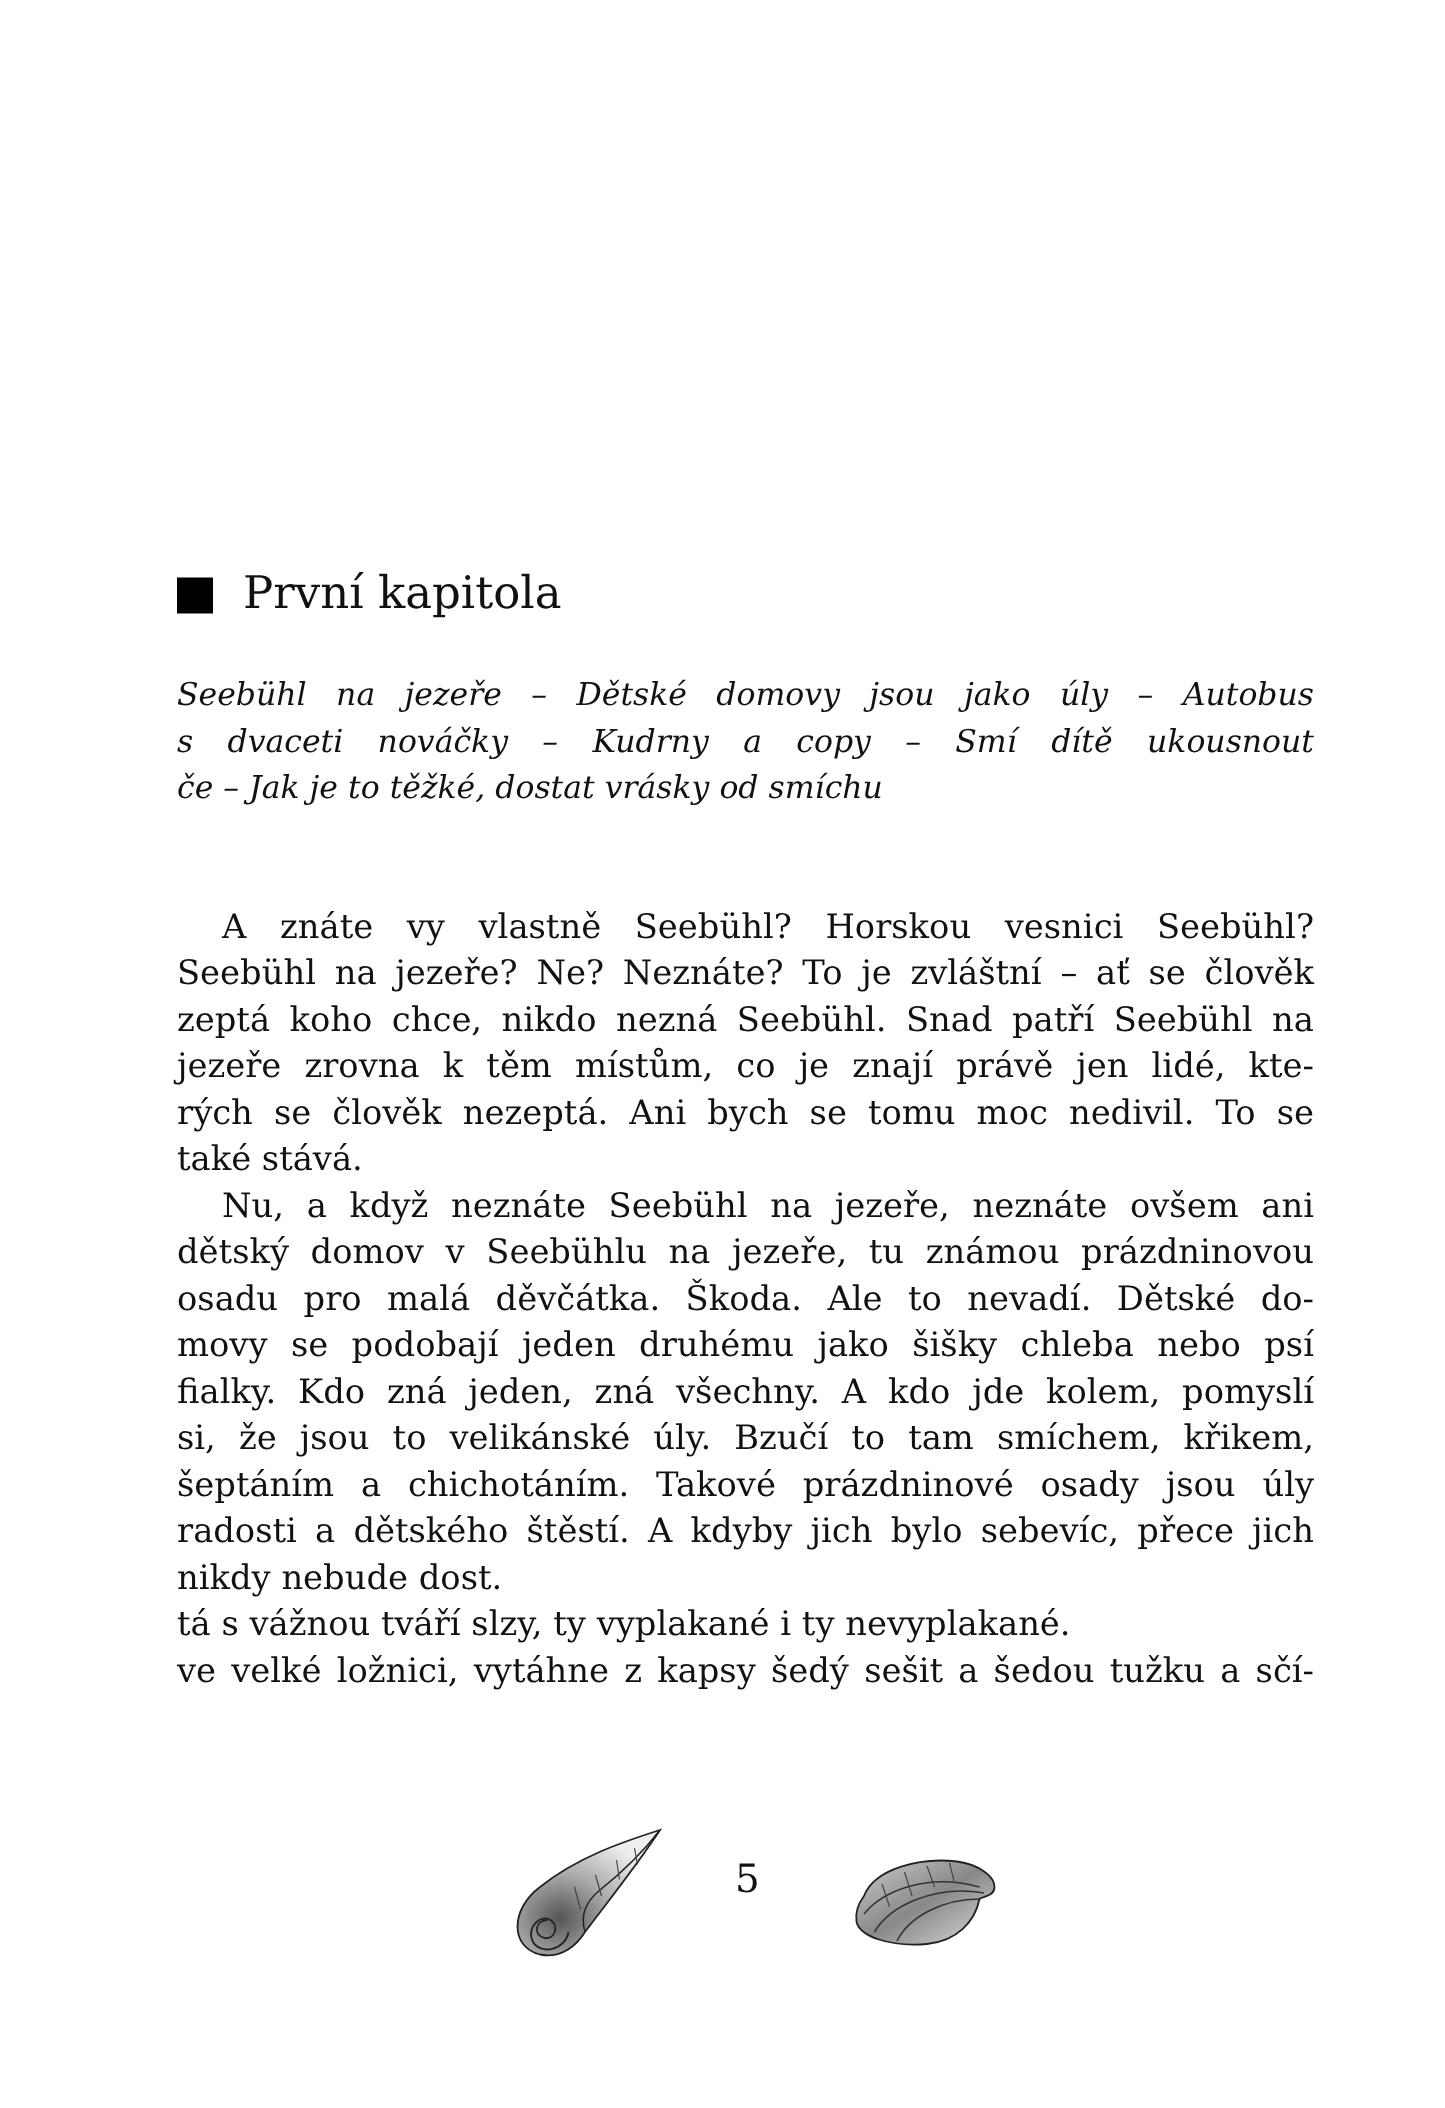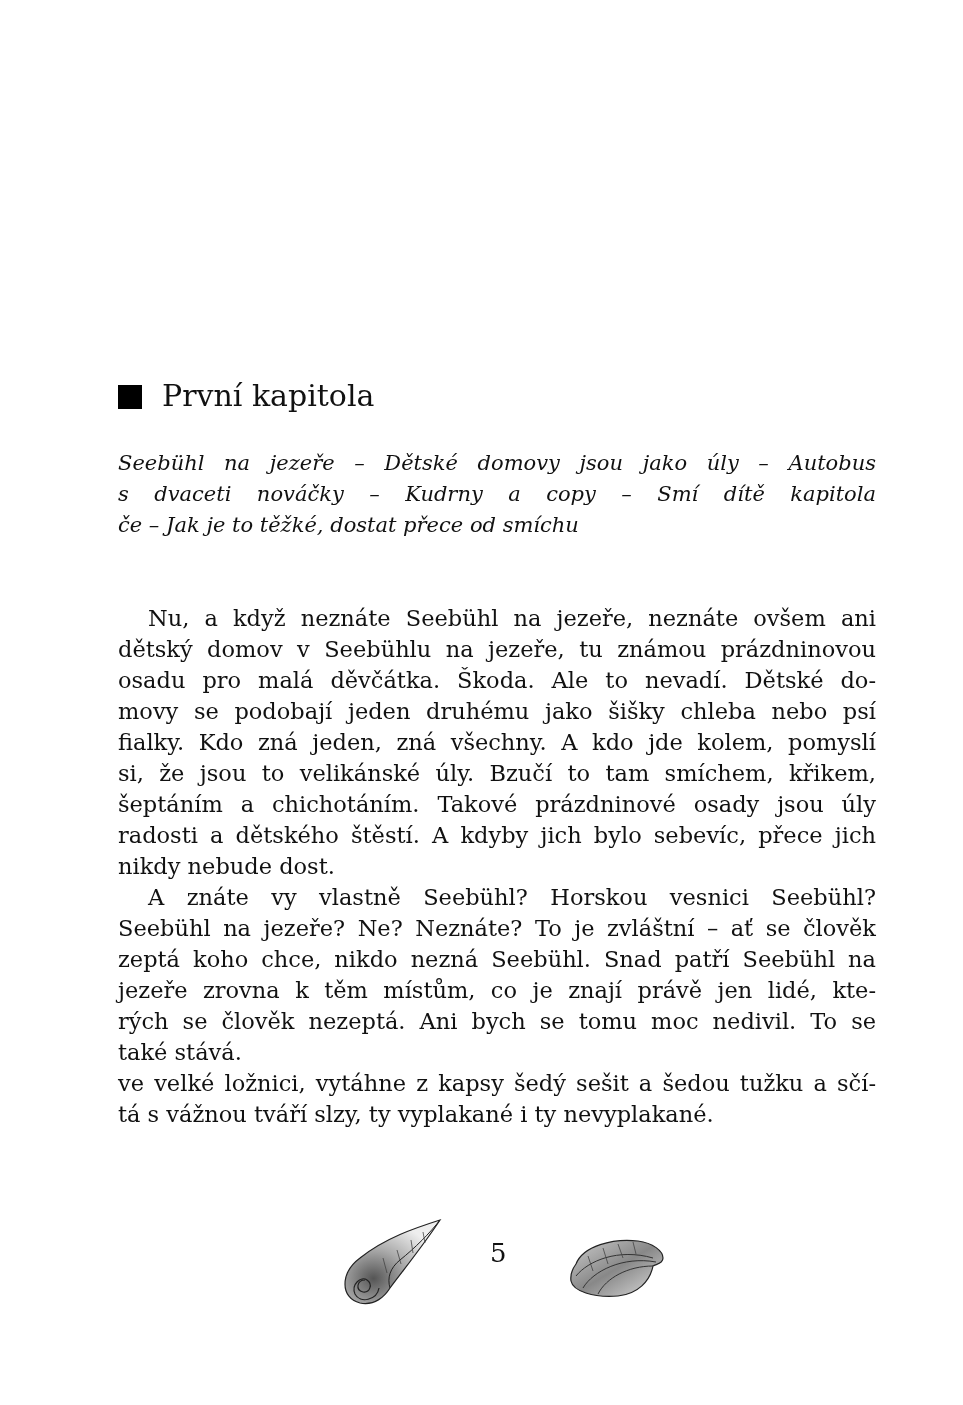--- a/index.html
+++ b/index.html
@@ -23,47 +23,47 @@
 
 <div class="page">
 
   <div class="chapter-heading">
     <div class="square"></div>
     <div class="chapter-title">První kapitola</div>
   </div>
 
   <div class="summary">
     <span class="line">Seebühl na jezeře – Dětské domovy jsou jako úly – Autobus</span>
-    <span class="line">s dvaceti nováčky – Kudrny a copy – Smí dítě kapitola</span>
-    <span class="line last">če – Jak je to těžké, dostat přece od smíchu</span>
+    <span class="line">s dvaceti nováčky – Kudrny a copy – Smí dítě ukousnout</span>
+    <span class="line last">če – Jak je to těžké, dostat vrásky od smíchu</span>
   </div>
 
   <div class="body-text">
+    <div>
+      <span class="line indent">A znáte vy vlastně Seebühl? Horskou vesnici Seebühl?</span>
+      <span class="line">Seebühl na jezeře? Ne? Neznáte? To je zvláštní – ať se člověk</span>
+      <span class="line">zeptá koho chce, nikdo nezná Seebühl. Snad patří Seebühl na</span>
+      <span class="line">jezeře zrovna k těm místům, co je znají právě jen lidé, kte-</span>
+      <span class="line">rých se člověk nezeptá. Ani bych se tomu moc nedivil. To se</span>
+      <span class="line last">také stává.</span>
+    </div>
     <div>
       <span class="line indent">Nu, a když neznáte Seebühl na jezeře, neznáte ovšem ani</span>
       <span class="line">dětský domov v Seebühlu na jezeře, tu známou prázdninovou</span>
       <span class="line">osadu pro malá děvčátka. Škoda. Ale to nevadí. Dětské do-</span>
       <span class="line">movy se podobají jeden druhému jako šišky chleba nebo psí</span>
       <span class="line">fialky. Kdo zná jeden, zná všechny. A kdo jde kolem, pomyslí</span>
       <span class="line">si, že jsou to velikánské úly. Bzučí to tam smíchem, křikem,</span>
       <span class="line">šeptáním a chichotáním. Takové prázdninové osady jsou úly</span>
       <span class="line">radosti a dětského štěstí. A kdyby jich bylo sebevíc, přece jich</span>
       <span class="line last">nikdy nebude dost.</span>
     </div>
     <div>
-      <span class="line indent">A znáte vy vlastně Seebühl? Horskou vesnici Seebühl?</span>
-      <span class="line">Seebühl na jezeře? Ne? Neznáte? To je zvláštní – ať se člověk</span>
-      <span class="line">zeptá koho chce, nikdo nezná Seebühl. Snad patří Seebühl na</span>
-      <span class="line">jezeře zrovna k těm místům, co je znají právě jen lidé, kte-</span>
-      <span class="line">rých se člověk nezeptá. Ani bych se tomu moc nedivil. To se</span>
-      <span class="line last">také stává.</span>
-    </div>
-    <div>
+      <span class="line last">tá s vážnou tváří slzy, ty vyplakané i ty nevyplakané.</span>
       <span class="line">ve velké ložnici, vytáhne z kapsy šedý sešit a šedou tužku a sčí-</span>
-      <span class="line last">tá s vážnou tváří slzy, ty vyplakané i ty nevyplakané.</span>
     </div>
   </div>
 
   <div class="footer">
     <svg class="shell-left" width="110" height="90" viewBox="0 0 110 90">
       <defs>
         <radialGradient id="g1" cx="0.3" cy="0.7" r="0.7">
           <stop offset="0" stop-color="#555"></stop>
           <stop offset="0.5" stop-color="#aaa"></stop>
           <stop offset="1" stop-color="#eee"></stop>

